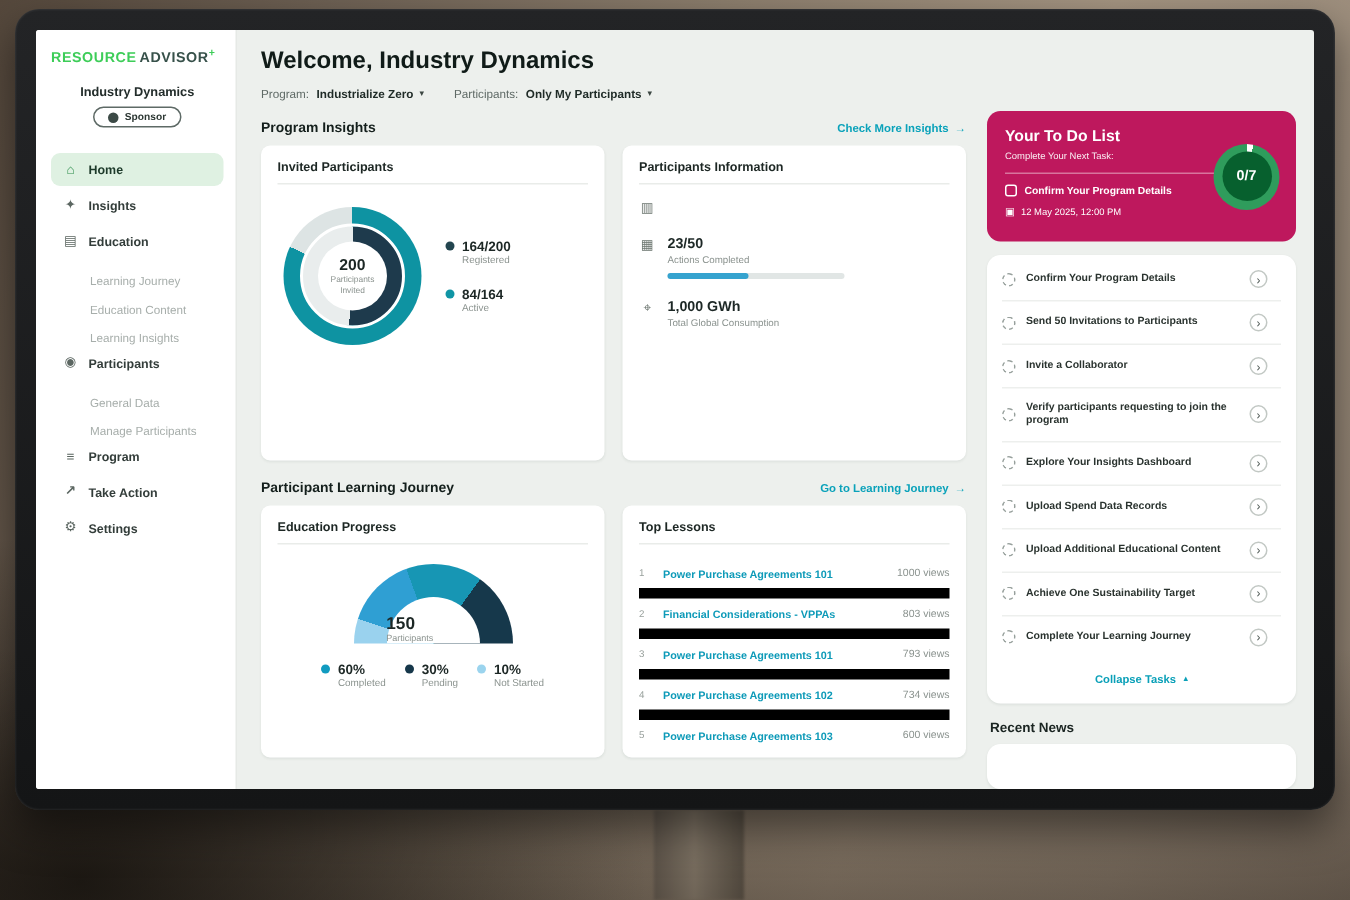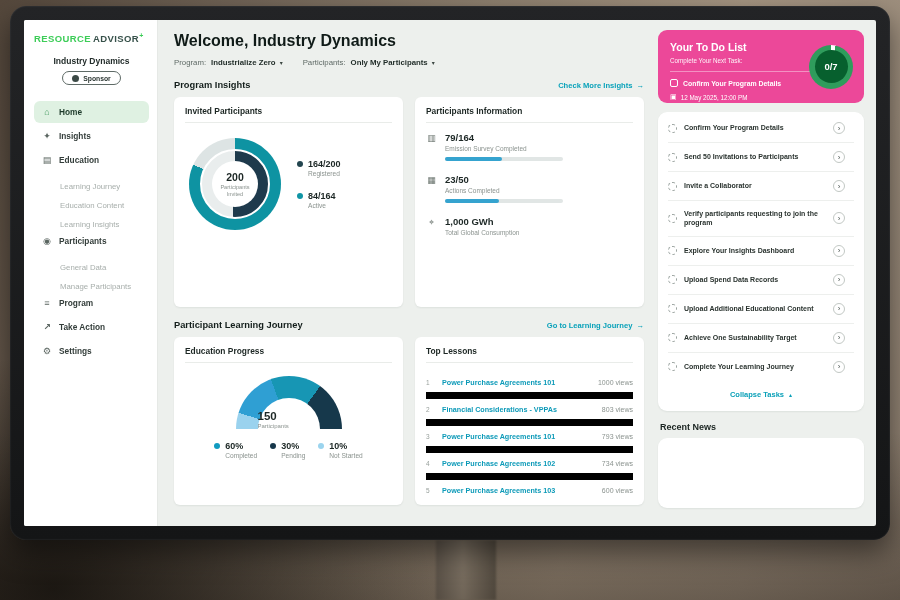--- a/index.html
+++ b/index.html
@@ -103,21 +103,21 @@
 
   
   .lesson-row { display:flex; align-items:center; gap:8px; padding:6px 0 5px; border-bottom:7px solid #000000; }
   .lesson-row:last-of-type { border-bottom:none; }
   .lrank { font-size:6.5px; color:#98a09c; width:8px; }
   .ltitle { flex:1; font-size:7.2px; font-weight:700; color:#0d9ab8; cursor:pointer; }
   .lviews { font-size:7px; color:#8b938f; }
 
   
   .rightpanel { width:224px; min-width:224px; padding:10px 12px 0 6px; display:flex; flex-direction:column; overflow:hidden; }
-  .todo-green { position:relative; background:#ec4899; border-radius:9px; padding:11px 12px 2px; color:#fff; }
+  .todo-green { position:relative; background:#be185d; border-radius:9px; padding:11px 12px 16px; color:#fff;margin-top:44px; }
   .todo-title { font-size:10.5px; font-weight:700; }
   .todo-sub { font-size:6.3px; opacity:.92; margin-top:4px; }
   .todo-left { width:148px; }
   .todo-next { display:flex; align-items:center; gap:5px; margin-top:7px; padding-top:7px;
     border-top:1px solid rgba(255,255,255,.4); width:148px; }
   .cbx { width:8px; height:8px; border:1.2px solid #fff; border-radius:2px; flex:none; cursor:pointer; }
   .todo-next-label { font-size:6.9px; font-weight:700; }
   .todo-date { display:flex; align-items:center; gap:4px; margin-top:6px; font-size:6.3px; }
   .cal { font-size:7px; }
   .ring { position:absolute; right:11px; top:50%; transform:translateY(-50%); width:44px; height:44px; border-radius:50%;
@@ -262,27 +262,20 @@
                 </div>
               </div>
             </div>
           </div>
         </section>
 
         <section class="card">
           <div class="card-title">Participants Information</div>
           <div class="info-row">
             <span class="iico">▥</span>
-            <div>
-              <span class="ival">79/164</span>
-              <span class="ilab">Emission Survey Completed</span>
-              <div class="pbar">
-                    <i style="width: 48%;"></i>
-                  </div>
-            </div>
           </div>
           <div class="info-row">
             <span class="iico">▦</span>
             <div>
               <span class="ival">23/50</span>
               <span class="ilab">Actions Completed</span>
               <div class="pbar">
                     <i style="width: 46%;"></i>
                   </div>
             </div>

